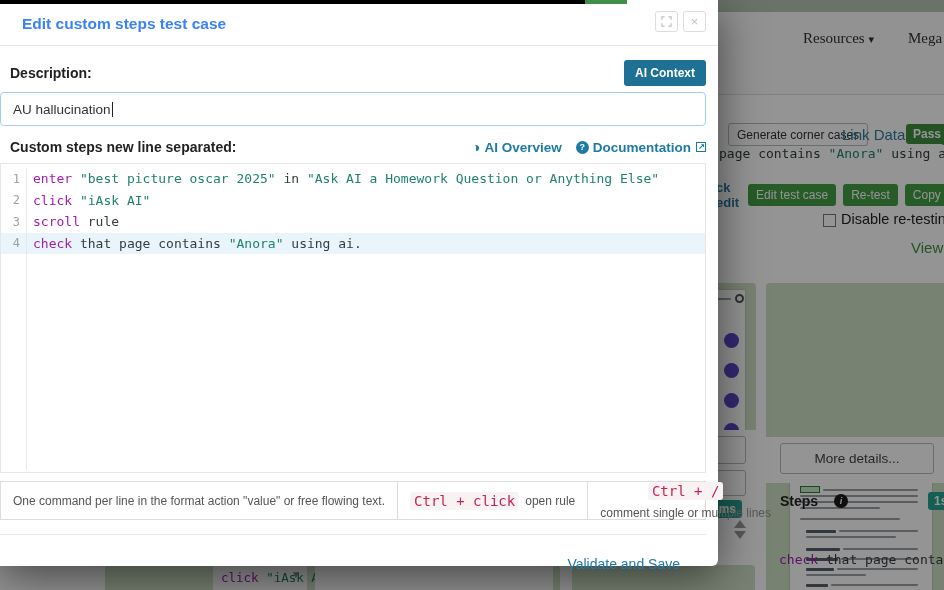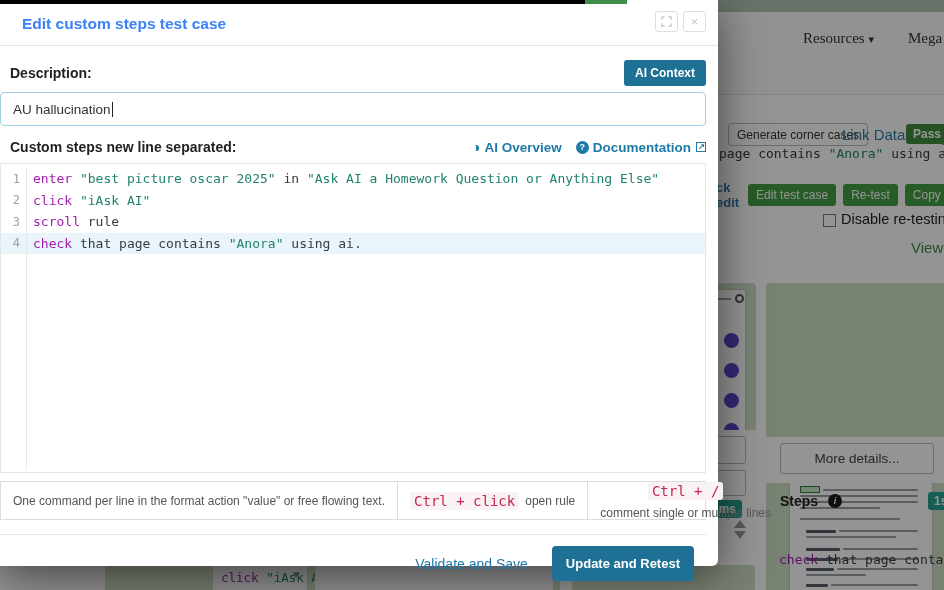--- a/index.html
+++ b/index.html
@@ -178,21 +178,21 @@
       <div class="tl" style="left:16px; top:112px; width:60px;"></div>
       <div class="tl d" style="left:16px; top:122px; width:22px;"></div>
       <div class="tl" style="left:41px; top:122px; width:87px;"></div>
 
     </div>
     <div class="abs" style="left:766px; top:437px; width:188px; height:46px; background:#fff;">
       <div class="abs btn-outline" style="left:14px; top:6px; width:154px; height:31px; font-size:13.5px; color:#444;">
         <span>More details...</span>
       </div>
     </div>
-    <div class="abs" style="left:780px; top:493px; display:flex; align-items:center; gap:10px;">
+    <div class="abs" style="left:780px; top:493px; display:flex; align-items:center; gap:16px;">
       <span style="font-size:14px; font-weight:bold; color:#222;">Steps</span>
       <span class="info-i">i</span>
     </div>
     <span class="abs badge-teal" style="left:928px; top:492px;">1s</span>
     <div class="abs mono" style="left:779px; top:516px; font-size:13px; line-height:17.5px; white-space:pre;">
       <div><span class="code-kw">check</span><span class="code-dark"> that page contains </span></div>
       
     </div>
 
     <div class="abs card" style="left:105px; top:565px; width:455px; height:25px; border-radius:4px 4px 0 0;"></div>
@@ -281,18 +281,17 @@
           <span>open rule</span>
         </div>
         <div class="hseg">
           <span class="kbd">Ctrl + /</span>
           <span>comment single or multiple lines</span>
         </div>
       </div>
 
       <div class="m-footer">
         <button class="btn btn-ghost">Validate and Save</button>
-        <button class="btn btn-teal">Update and Retest</button>
       </div>
     </div>
   </div>
 
 </div>
 
 </body></html>

